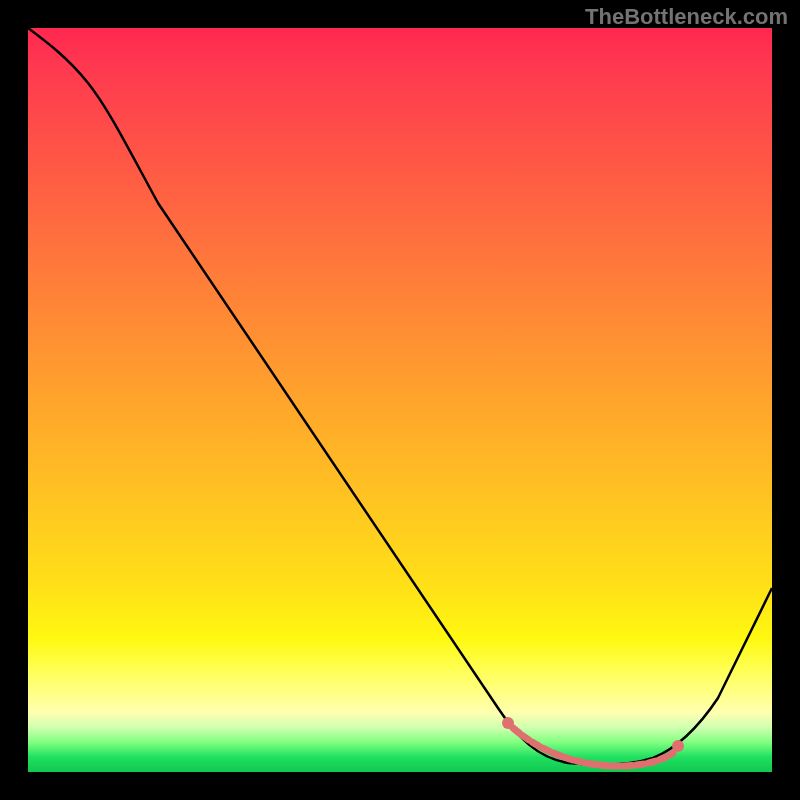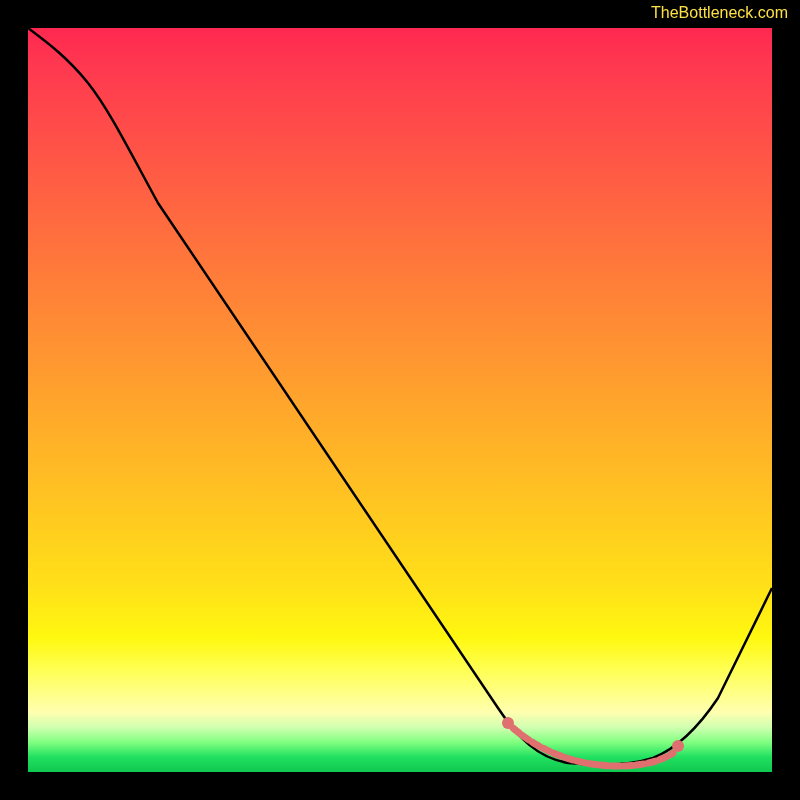--- a/index.html
+++ b/index.html
@@ -13,23 +13,23 @@
       height: 800px;
       background: #000;
       font-family: Arial, sans-serif;
       position: relative;
     }
     
     .watermark {
       position: absolute;
       top: 4px;
       right: 12px;
-      color: #fde047;
-      font-size: 16px;
-      font-weight: normal;
+      color: #737373;
+      font-size: 22px;
+      font-weight: bold;
       z-index: 10;
     }
     
     .chart-container {
       position: absolute;
       top: 28px;
       left: 28px;
       width: 744px;
       height: 744px;
     }

